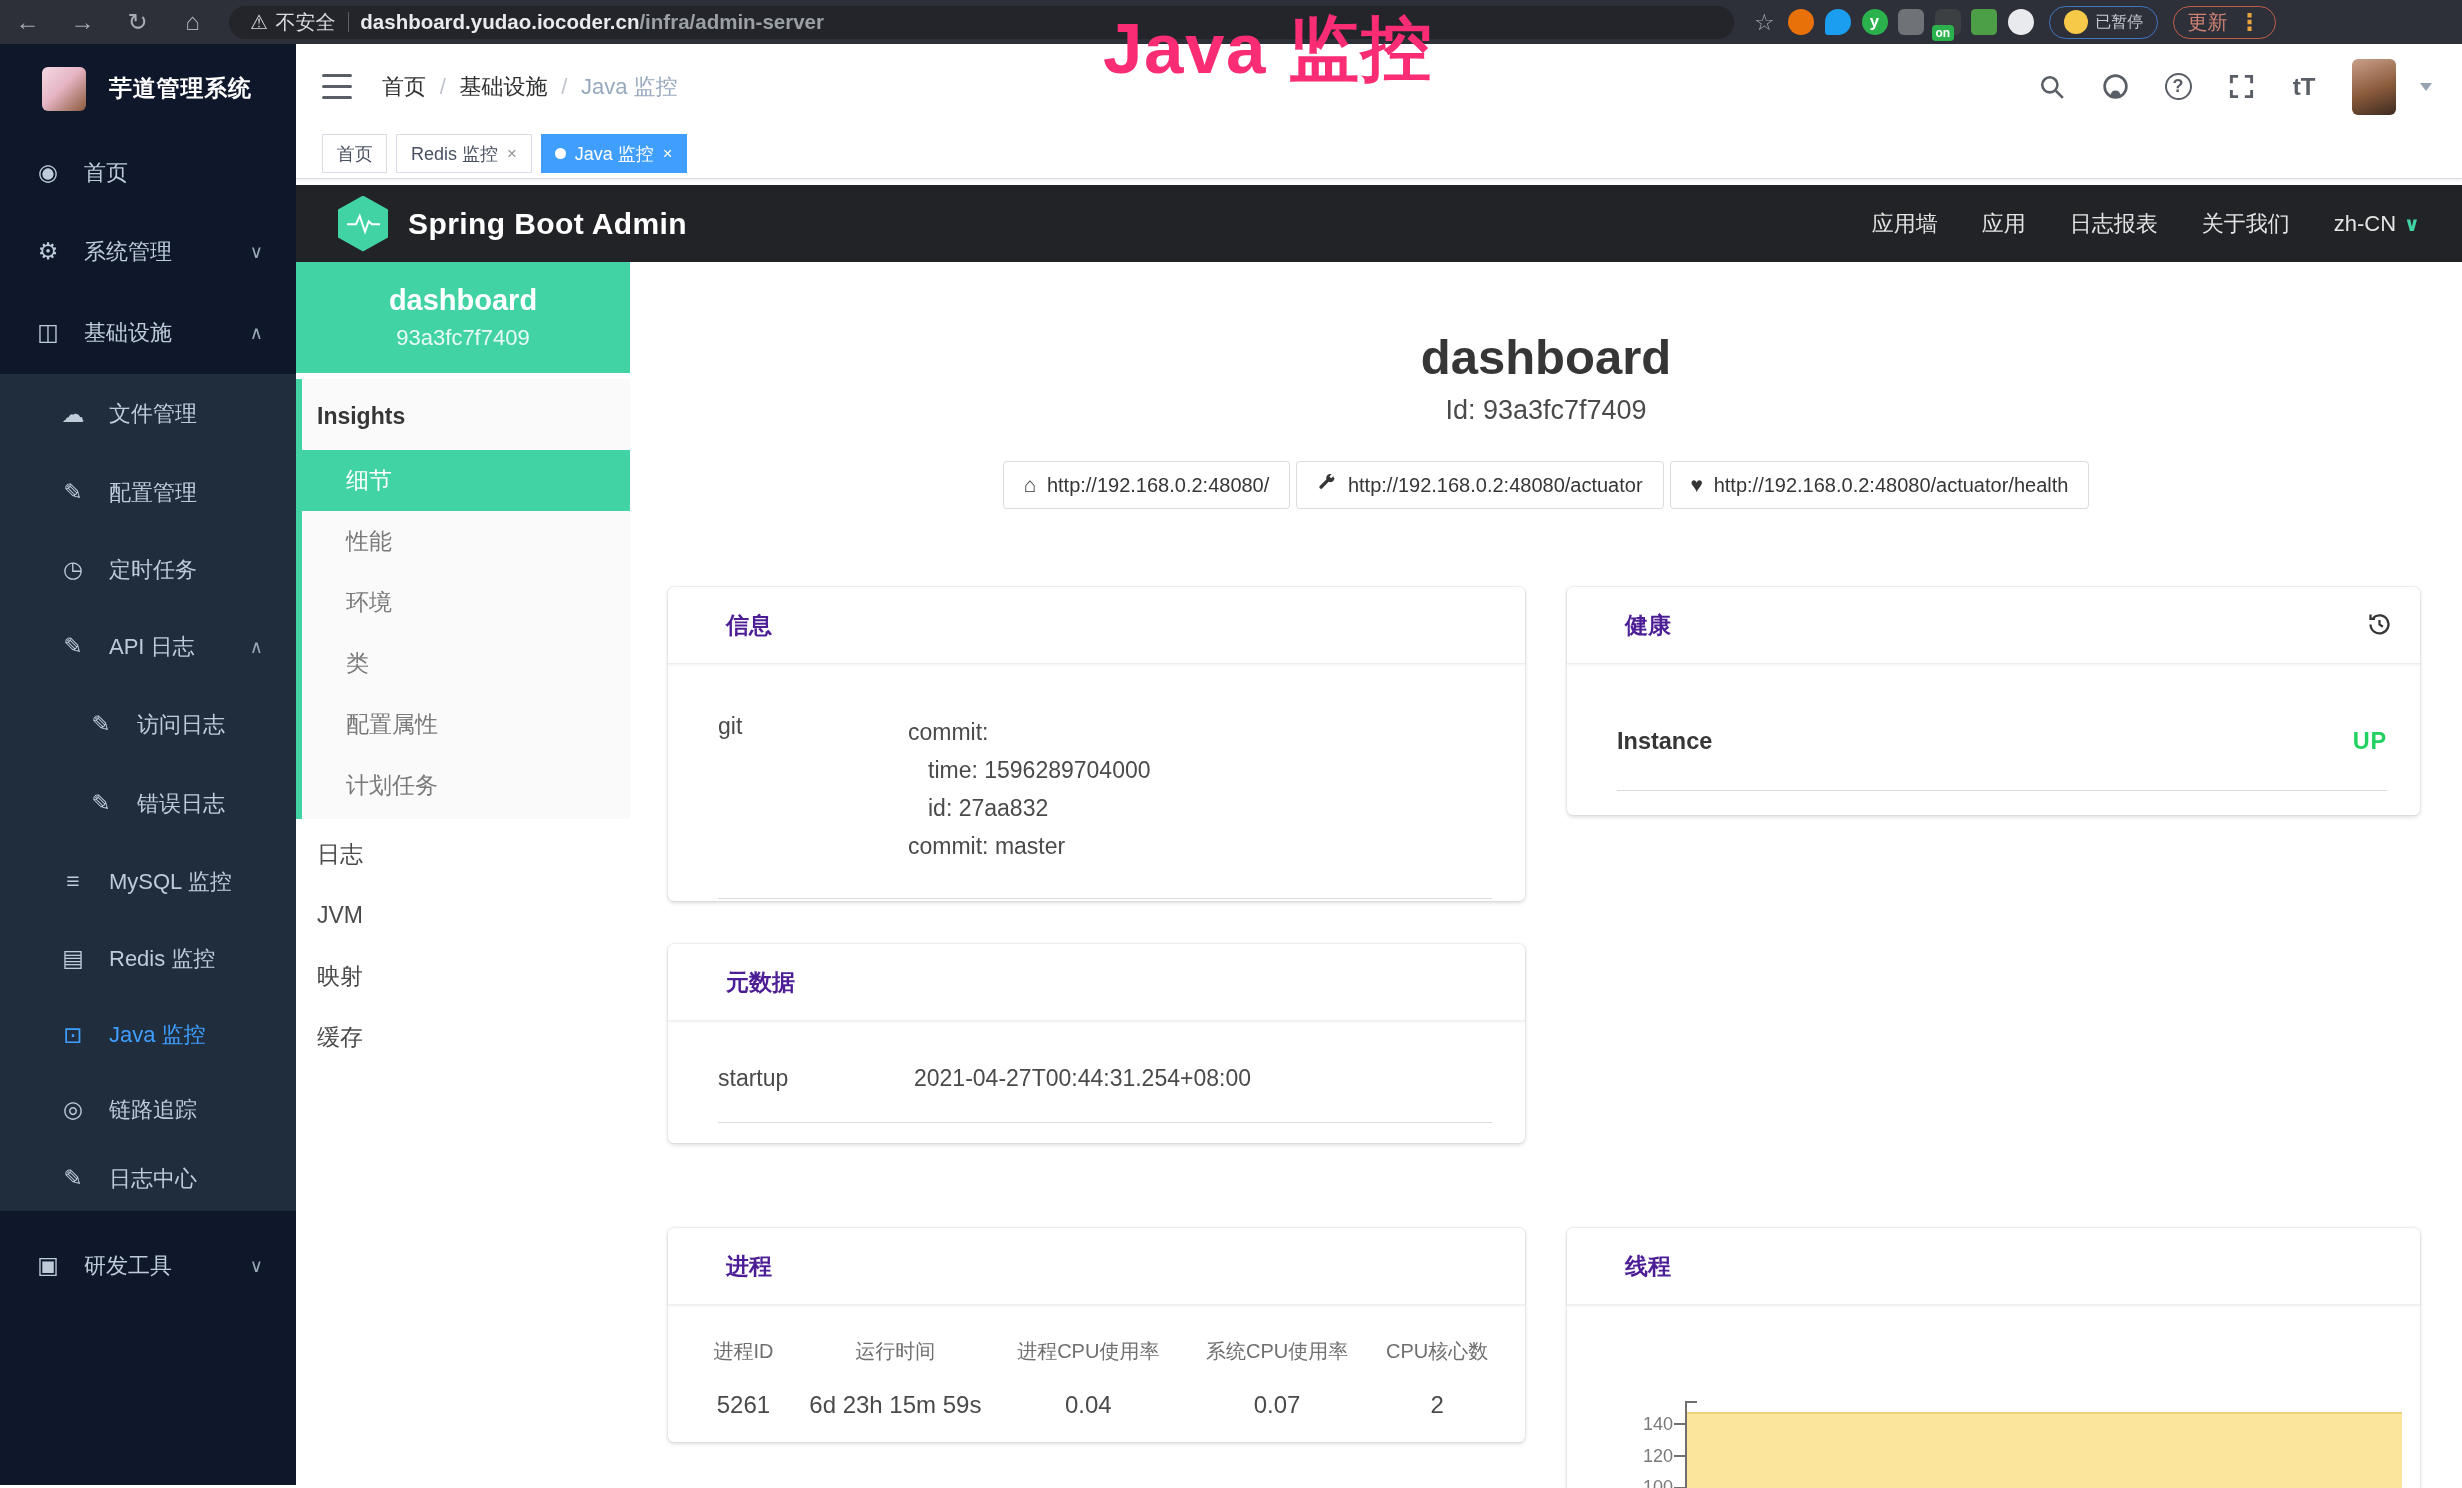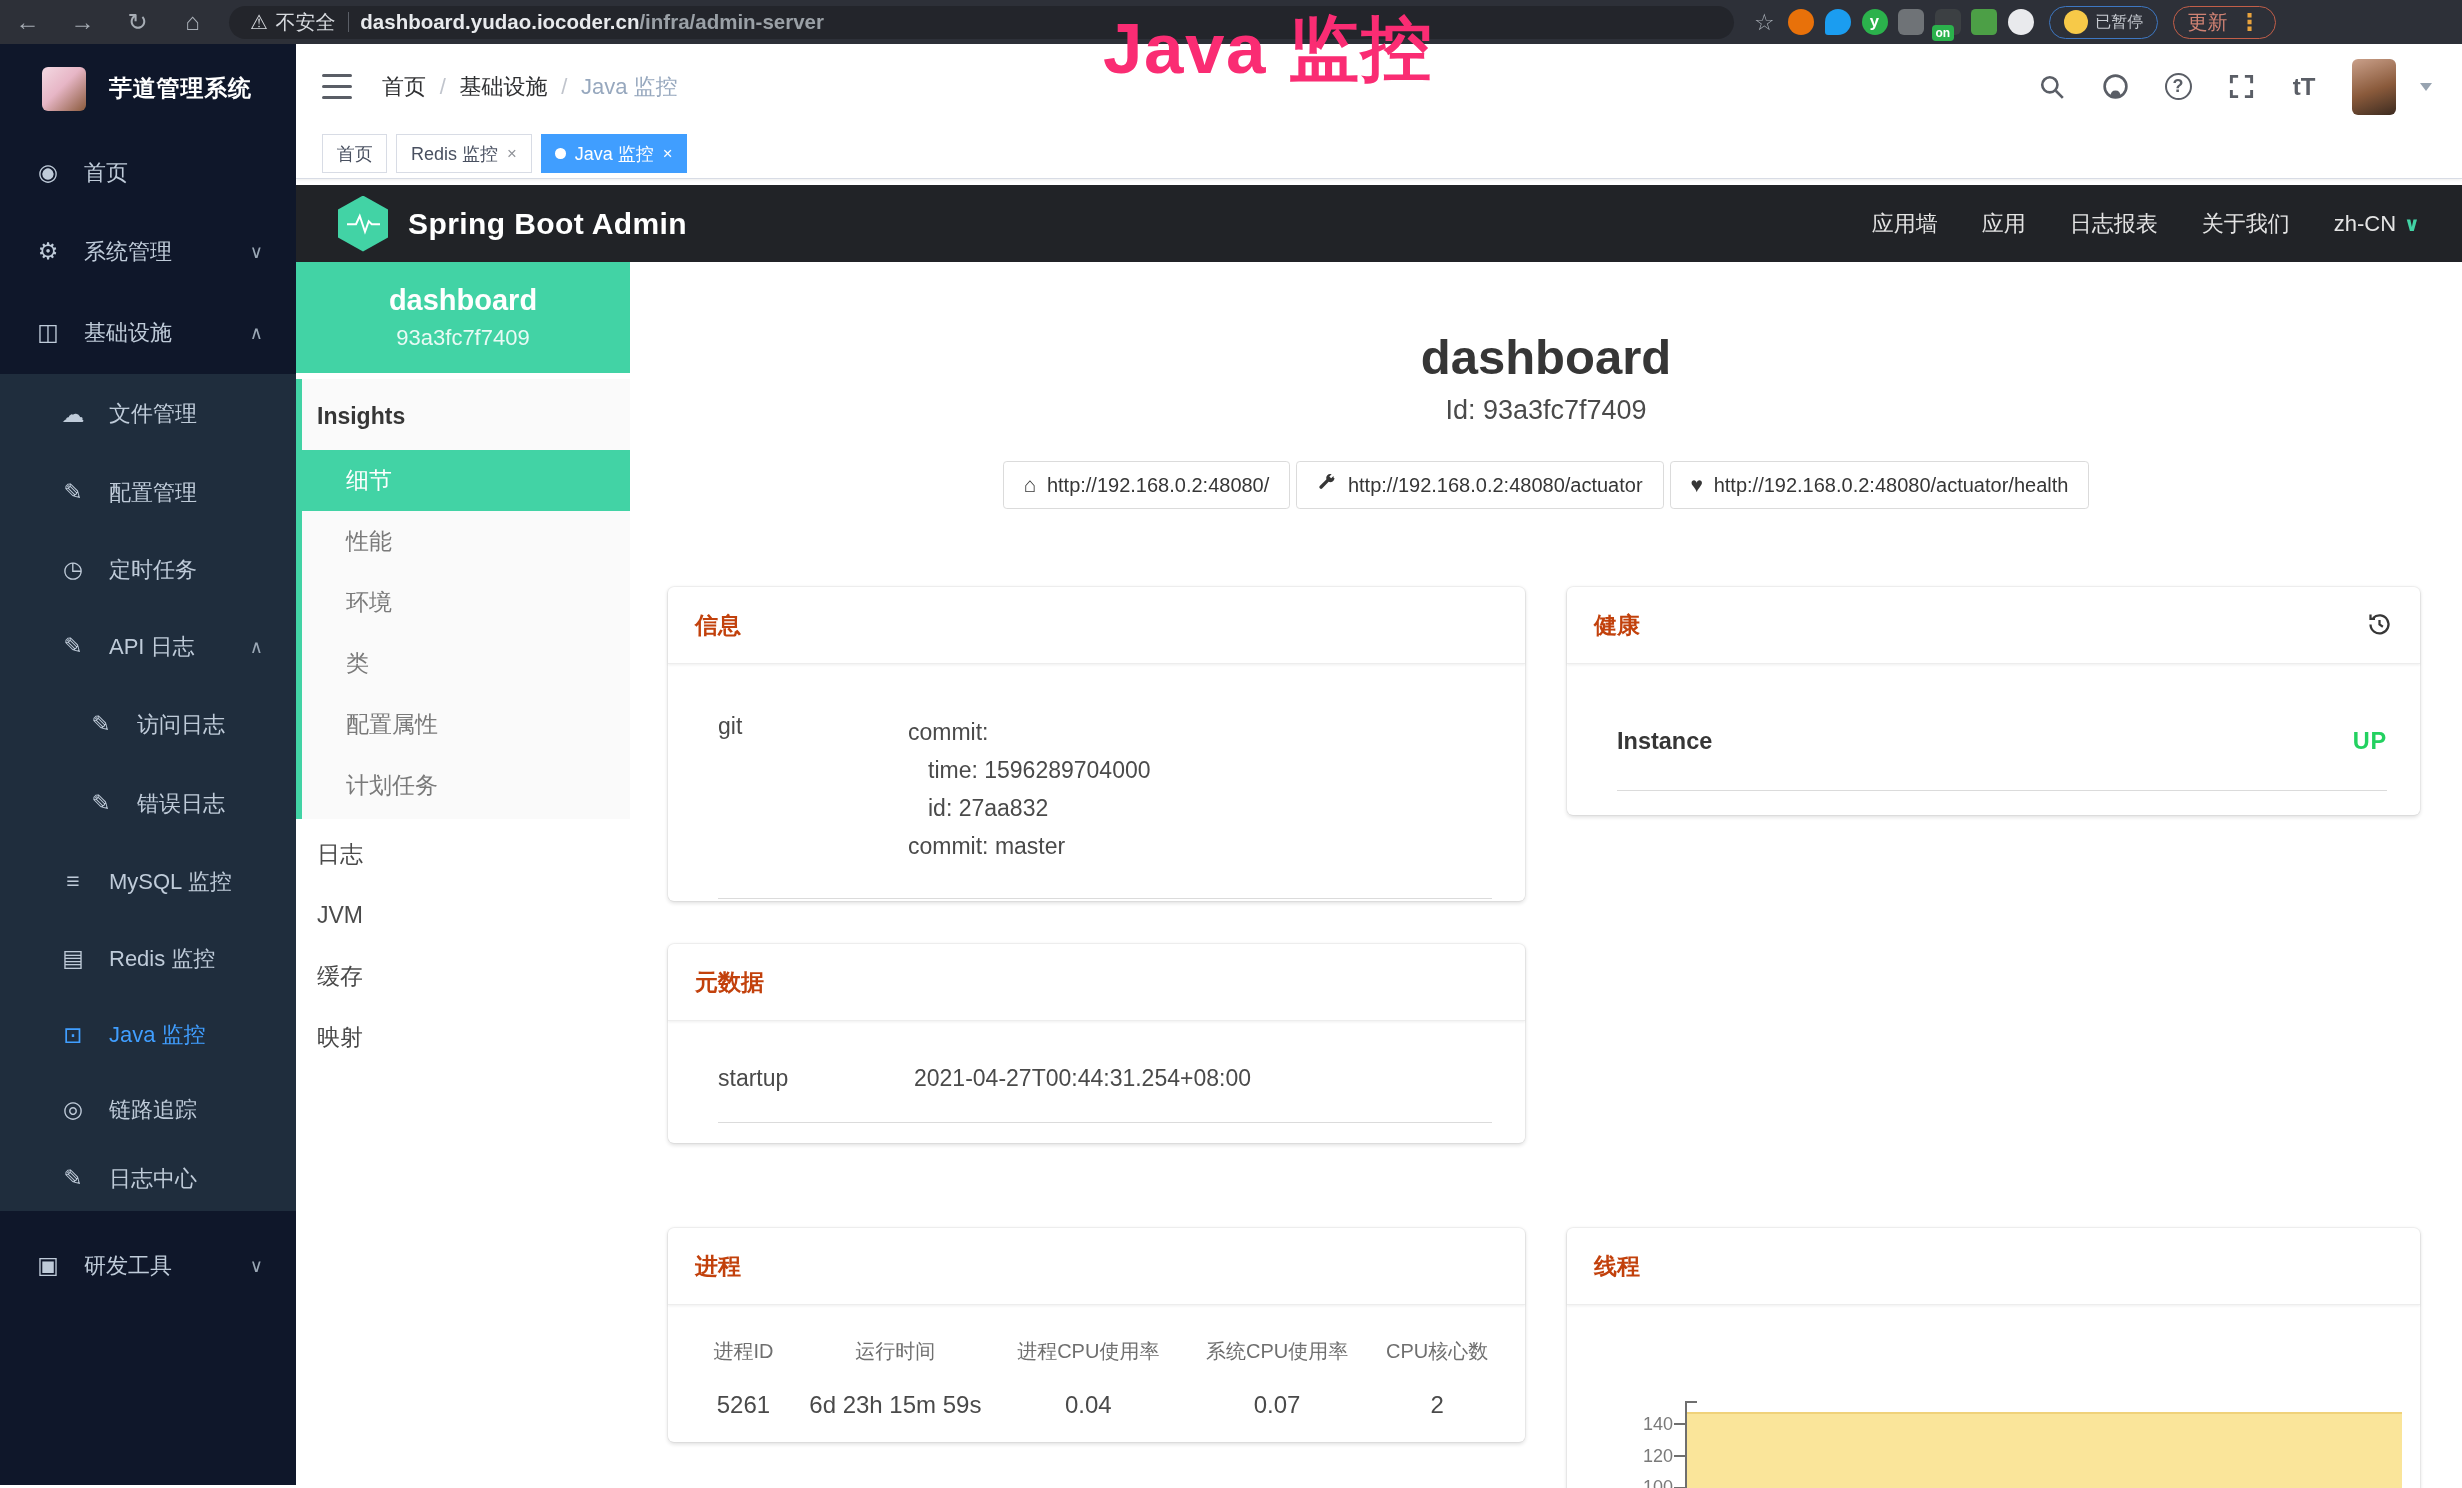--- a/index.html
+++ b/index.html
@@ -118,21 +118,21 @@
   .app-id { position:absolute; top:133px; left:0; right:0; text-align:center; font-size:27px; color:#4a4a4a; }
   .links { position:absolute; top:199px; left:0; right:0; display:flex; justify-content:center; gap:6px; }
   .link-btn { border:0.8px solid #dbdbdb; border-radius:3.8px; background:#fff; display:flex;
     align-items:center; gap:10.6px; padding:10.6px 20px; font-size:20px; color:#363636; cursor:pointer; }
   .link-btn .li { font-size:21px; color:#363636; }
 
   .card { position:absolute; background:#fff; border-radius:6px;
     box-shadow:0 1.5px 4.6px rgba(10,10,10,.14), 0 0 0 0.8px rgba(10,10,10,.05); }
   .card-head { height:77px; display:flex; align-items:center; padding:0 27px;
     border-bottom:0.8px solid #ededed; box-shadow:0 1.5px 2.3px rgba(10,10,10,.05); position:relative; }
-  .card-title { font-size:23px; font-weight:bold; color:#c2410c; }
+  .card-title { font-size:23px; font-weight:bold; color:#4c1d95;margin-left:31px; }
   .hist { position:absolute; right:27px; top:24px; cursor:pointer; }
 
   #card-info    { left:38px;   top:325px;  width:857px; height:314px; }
   #card-health  { left:937px; top:325px;  width:853px; height:228px; }
   #card-meta    { left:38px;   top:682px;  width:857px; height:199px; }
   #card-process { left:38px;   top:966px; width:857px; height:214px; }
   #card-threads { left:937px; top:966px; width:853px; height:425px; }
 
   .kv { display:flex; margin:49px 33px 0 50px; padding-bottom:33px; border-bottom:0.8px solid #dbdbdb;
     font-size:23px; color:#4a4a4a;gap:14px; }
@@ -368,22 +368,22 @@
       <div class="ins-item active">细节</div>
       <div class="ins-item">性能</div>
       <div class="ins-item">环境</div>
       <div class="ins-item">类</div>
       <div class="ins-item">配置属性</div>
       <div class="ins-item">计划任务</div>
     </div>
     <div class="root-list">
       <div class="root-item">日志</div>
       <div class="root-item">JVM</div>
+      <div class="root-item">映射</div>
       <div class="root-item">缓存</div>
-      <div class="root-item">映射</div>
     </div>
   </aside>
 
   <main class="sba-main">
     <h1 class="app-title">dashboard</h1>
     <div class="app-id">Id: 93a3fc7f7409</div>
 
     <div class="links">
       <span class="link-btn">
         <span class="li">⌂</span>

